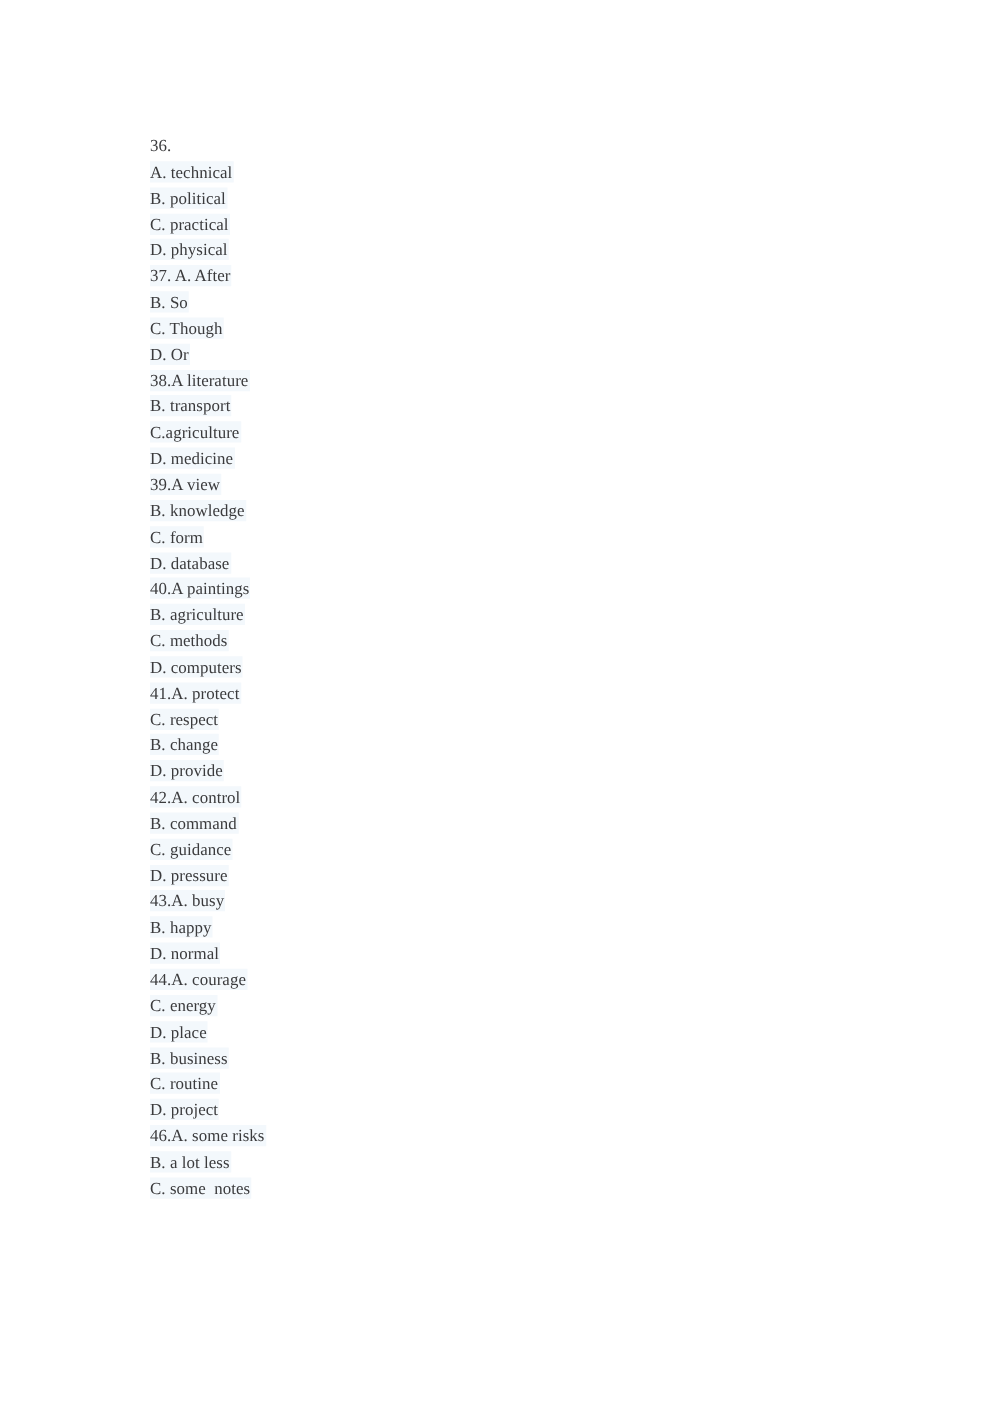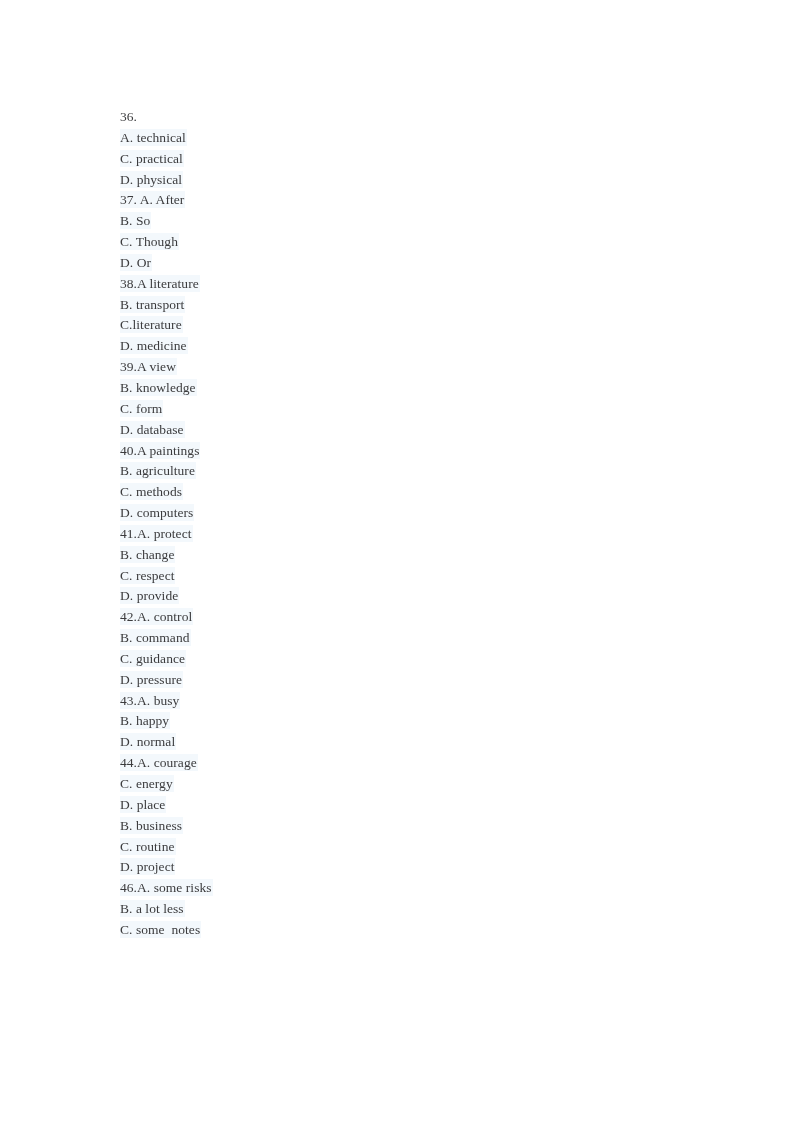--- a/index.html
+++ b/index.html
@@ -53,41 +53,42 @@
   }
 </style>
 </head>
 <body>
 
 <div class="page">
   <div class="doc-body">
 
   <div class="q-line no-highlight"><span class="run">36.</span></div>
       <div class="q-line"><span class="run">A. technical</span></div>
+      <div class="q-line"><span class="run">B. political</span></div>
       <div class="q-line"><span class="run">C. practical</span></div>
       <div class="q-line"><span class="run">D. physical</span></div>
       <div class="q-line"><span class="run">37. A. After</span></div>
       <div class="q-line"><span class="run">B. So</span></div>
       <div class="q-line"><span class="run">C. Though</span></div>
       <div class="q-line"><span class="run">D. Or</span></div>
       <div class="q-line"><span class="run">38.A literature</span></div>
       <div class="q-line"><span class="run">B. transport</span></div>
-      <div class="q-line"><span class="run">C.literature</span></div>
+      <div class="q-line"><span class="run">C.agriculture</span></div>
       <div class="q-line"><span class="run">D. medicine</span></div>
       <div class="q-line"><span class="run">39.A view</span></div>
       <div class="q-line"><span class="run">B. knowledge</span></div>
       <div class="q-line"><span class="run">C. form</span></div>
       <div class="q-line"><span class="run">D. database</span></div>
       <div class="q-line"><span class="run">40.A paintings</span></div>
       <div class="q-line"><span class="run">B. agriculture</span></div>
       <div class="q-line"><span class="run">C. methods</span></div>
       <div class="q-line"><span class="run">D. computers</span></div>
       <div class="q-line"><span class="run">41.A. protect</span></div>
+      <div class="q-line"><span class="run">C. respect</span></div>
       <div class="q-line"><span class="run">B. change</span></div>
-      <div class="q-line"><span class="run">C. respect</span></div>
       <div class="q-line"><span class="run">D. provide</span></div>
       <div class="q-line"><span class="run">42.A. control</span></div>
       <div class="q-line"><span class="run">B. command</span></div>
       <div class="q-line"><span class="run">C. guidance</span></div>
       <div class="q-line"><span class="run">D. pressure</span></div>
       <div class="q-line"><span class="run">43.A. busy</span></div>
       <div class="q-line"><span class="run">B. happy</span></div>
       <div class="q-line"><span class="run">D. normal</span></div>
       <div class="q-line"><span class="run">44.A. courage</span></div>
       <div class="q-line"><span class="run">C. energy</span></div>

